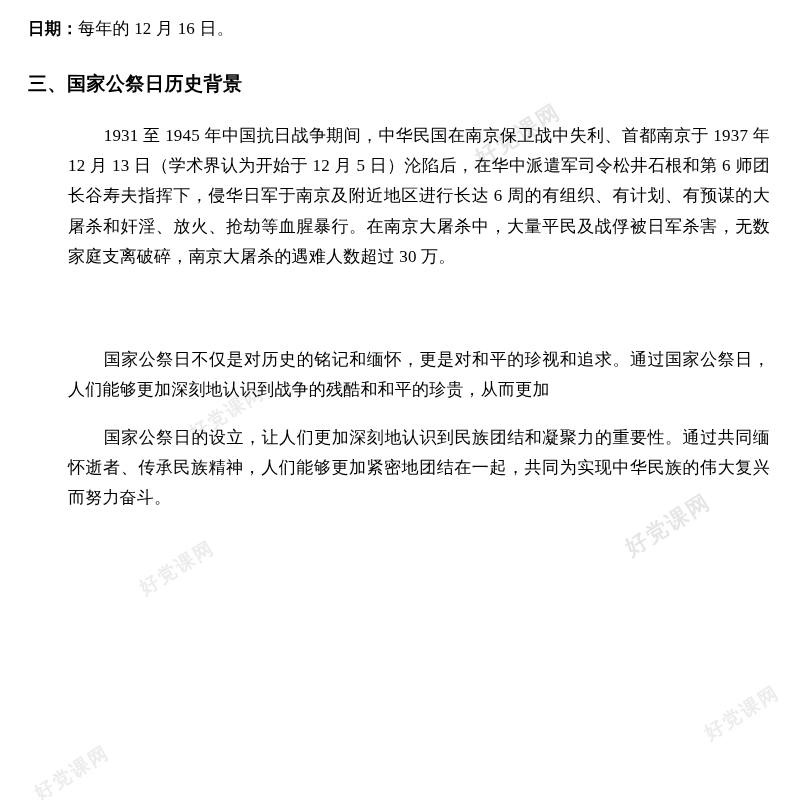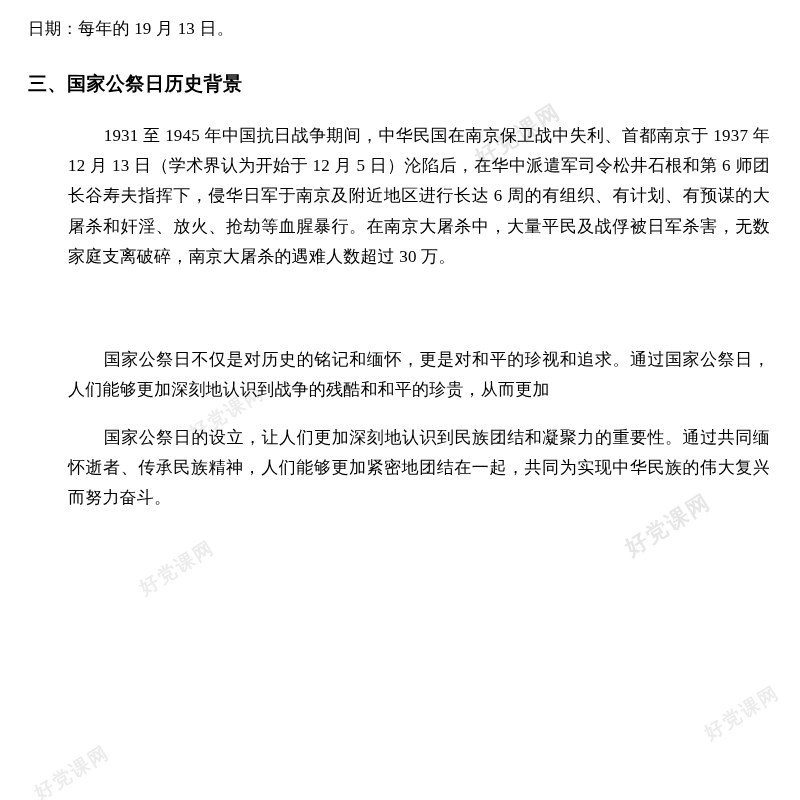--- a/index.html
+++ b/index.html
@@ -43,21 +43,21 @@
   }
   p.para {
     font-size: 17px;
     line-height: 1.78;
     margin: 0 0 17px 0;
     text-align: justify;
     letter-spacing: 0.2px;
   }
   p.para .lead {
     font-family: "Liberation Sans", "DejaVu Sans", sans-serif;
-    font-weight: normal;
+    font-weight: bold;
     font-size: 16.5px;
   }
   p.indent {
     text-indent: 2.1em;
     margin-left: 40px;
   }
   .spacer-block {
     height: 56px;
   }
   
@@ -94,21 +94,21 @@
     <div class="wm" style="left: 620px; top: 510px;">好党课网</div>
     <div class="wm wm-small" style="left: 135px; top: 555px;">好党课网</div>
     <div class="wm wm-small" style="left: 700px; top: 700px;">好党课网</div>
     <div class="wm wm-small" style="left: 30px; top: 760px;">好党课网</div>
   </div>
 
   <div class="doc-body">
 
 
     <p class="para">
-      <span class="lead">日期：</span><span>每年的 19 月 13 日。</span>
+      <span class="lead">日期：</span><span>每年的 12 月 16 日。</span>
     </p>
 
 
     <h2 class="section-heading second">三、国家公祭日历史背景</h2>
 
     <p class="para indent">1931 至 1945 年中国抗日战争期间，中华民国在南京保卫战中失利、首都南京于 1937 年 12 月 13 日（学术界认为开始于 12 月 5 日）沦陷后，在华中派遣军司令松井石根和第 6 师团长谷寿夫指挥下，侵华日军于南京及附近地区进行长达 6 周的有组织、有计划、有预谋的大屠杀和奸淫、放火、抢劫等血腥暴行。在南京大屠杀中，大量平民及战俘被日军杀害，无数家庭支离破碎，南京大屠杀的遇难人数超过 30 万。</p>
 
 
     <div class="spacer-block"></div>
 

